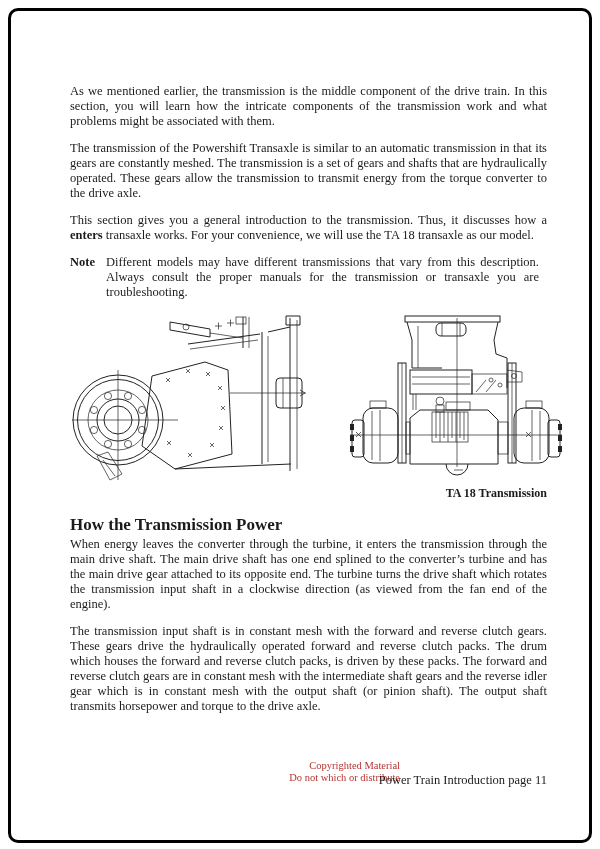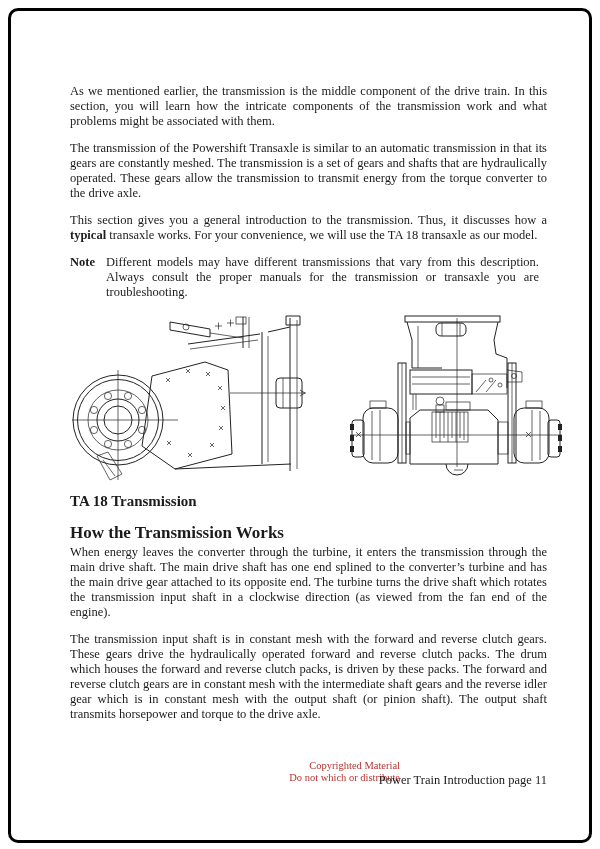--- a/index.html
+++ b/index.html
@@ -21,21 +21,21 @@
     font-size:12.5px;line-height:15px;text-align:justify;margin:0 0 12px 0;
   }
   .note-row{display:flex;margin:0 8px 12px 0;}
   .note-label{font-weight:bold;font-size:12.5px;line-height:15px;width:36px;flex:none;}
   .note-text{font-size:12.5px;line-height:15px;text-align:justify;flex:1;}
   .figure{position:relative;height:170px;margin-top:14px;}
   .figure svg{position:absolute;top:0;}
   .svg-left{left:0;}
   .svg-right{left:280px;}
   .figure-caption{
-    text-align:left;font-weight:bold;font-size:15px;line-height:18px;margin-top:8px;
+    text-align:right;font-weight:bold;font-size:12px;line-height:18px;margin-top:0;
   }
   h2.works-heading{font-size:17px;line-height:19px;font-weight:bold;margin:13px 0 3px 0;}
   .footer-copyright{
     position:absolute;left:200px;top:760px;width:200px;text-align:right;
     font-size:10.5px;line-height:12px;
   }
   .footer-page{
     position:absolute;top:773px;right:53px;font-size:12.5px;line-height:15px;
   }
   svg line, svg path, svg polyline, svg polygon, svg rect, svg circle{
@@ -49,21 +49,21 @@
 
 <div class="page-frame"></div>
 
 <div class="content">
 
 
   <p class="body">As we mentioned earlier, the transmission is the middle component of the drive train. In this section, you will learn how the intricate components of the transmission work and what problems might be associated with them.</p>
 
   <p class="body">The transmission of the Powershift Transaxle is similar to an automatic transmission in that its gears are constantly meshed. The transmission is a set of gears and shafts that are hydraulically operated. These gears allow the transmission to transmit energy from the torque converter to the drive axle.</p>
 
-  <p class="body"><span>This section gives you a general introduction to the transmission. Thus, it discusses how a </span><b>typical</b><span> transaxle works. For your convenience, we will use the TA 18 transaxle as our model.</span></p>
+  <p class="body"><span>This section gives you a general introduction to the transmission. Thus, it discusses how a </span><b>enters</b><span> transaxle works. For your convenience, we will use the TA 18 transaxle as our model.</span></p>
 
   <div class="note-row">
     <div class="note-label">Note</div>
     <div class="note-text">Different models may have different transmissions that vary from this description. Always consult the proper manuals for the transmission or transaxle you are troubleshooting.</div>
   </div>
 
   <div class="figure">
 
     <svg class="svg-left" width="236" height="168" viewBox="0 0 236 168" aria-hidden="true">
 
@@ -173,21 +173,21 @@
       <rect class="thin" x="176" y="87" width="16" height="7"></rect>
       <rect x="198" y="106" width="12" height="37" rx="3"></rect>
       <rect class="fill" x="208" y="110" width="4" height="6"></rect>
       <rect class="fill" x="208" y="121" width="4" height="6"></rect>
       <rect class="fill" x="208" y="132" width="4" height="6"></rect>
     </svg>
   </div>
 
   <div class="figure-caption">TA 18 Transmission</div>
 
-  <h2 class="works-heading">How the Transmission Works</h2>
+  <h2 class="works-heading">How the Transmission Power</h2>
 
   <p class="body">When energy leaves the converter through the turbine, it enters the transmission through the main drive shaft. The main drive shaft has one end splined to the converter’s turbine and has the main drive gear attached to its opposite end. The turbine turns the drive shaft which rotates the transmission input shaft in a clockwise direction (as viewed from the fan end of the engine).</p>
 
   <p class="body">The transmission input shaft is in constant mesh with the forward and reverse clutch gears. These gears drive the hydraulically operated forward and reverse clutch packs. The drum which houses the forward and reverse clutch packs, is driven by these packs. The forward and reverse clutch gears are in constant mesh with the intermediate shaft gears and the reverse idler gear which is in constant mesh with the output shaft (or pinion shaft). The output shaft transmits horsepower and torque to the drive axle.</p>
 
 </div>
 
 <div class="footer-copyright" style="color: rgb(180, 52, 49);">
   <div>Copyrighted Material</div>
   <div>Do not which or distribute</div>

